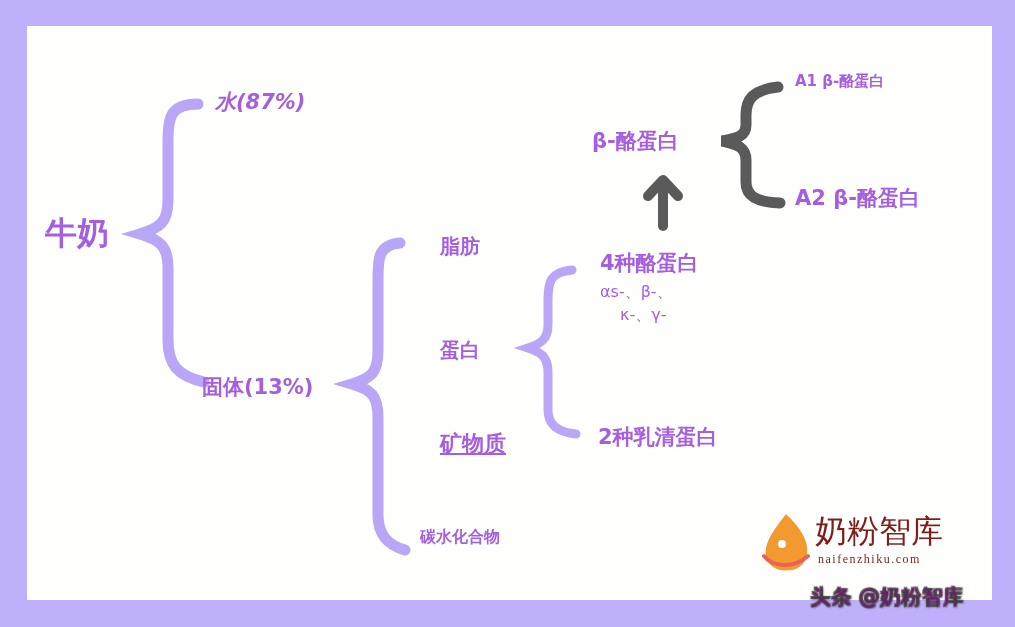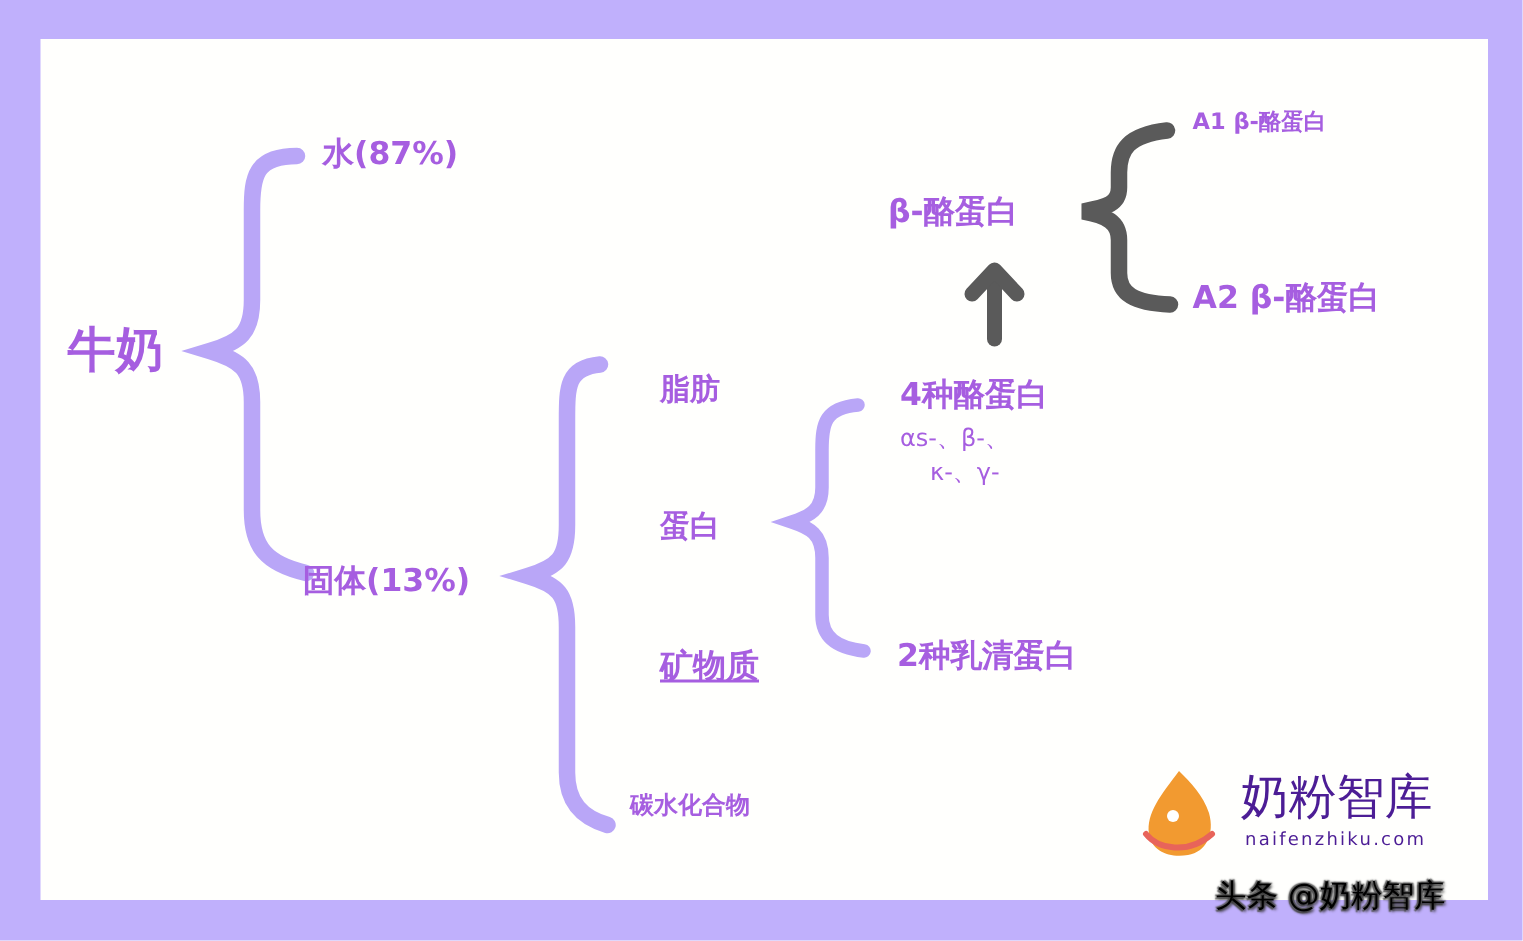--- a/index.html
+++ b/index.html
@@ -1,22 +1,22 @@
 <!DOCTYPE html>
 <html><head>
 <meta charset="utf-8">
 <style>
   html, body { margin:0; padding:0; }
   body { width:1015px; height:627px; background:#c0b0fc; position:relative; overflow:hidden;
          font-family:"DejaVu Sans", sans-serif; }
   .card { position:absolute; left:27px; top:26px; width:965px; height:574px; background:#fffffd; }
   .lbl { position:absolute; color:#a65ee0; font-weight:bold; white-space:nowrap; }
   .svg { position:absolute; left:0; top:0; }
-  .logo-text { position:absolute; color:#4c1d95; white-space:nowrap;margin-left:12px; }
-  .watermark { position:absolute; color:#000000; font-size:21px; white-space:nowrap;
+  .logo-text { position:absolute; color:#7f1d1d; white-space:nowrap; }
+  .watermark { position:absolute; color:#701a75; font-size:21px; white-space:nowrap;
                text-shadow: 1px 1px 2px #333, -1px -1px 1px #555, 1px -1px 1px #555, -1px 1px 1px #555; }
 </style>
 </head>
 <body>
 
 <div class="card"></div>
 
 <svg class="svg" width="1015" height="627">
 
   <path d="M198,104 C170,104 168,118 168,140 L168,200 C168,222 160,228 140,234 C160,240 168,246 168,268 L168,340 C168,365 178,376 204,382" fill="none" stroke="#b9a6f7" stroke-width="11" stroke-linecap="round"></path>
@@ -33,33 +33,33 @@
   </g>
 
   <g>
     <path d="M786,514 C774,530 764,542 766,556 C768,568 780,572 792,570 C804,568 810,556 806,542 C802,530 794,522 786,514 Z" fill="#f29a30"></path>
     <path d="M764,556 C772,566 792,570 808,556" fill="none" stroke="#e8645a" stroke-width="4" stroke-linecap="round"></path>
     <circle cx="782" cy="544" r="4" fill="#fff"></circle>
   </g>
 </svg>
 
 <div class="lbl" style="left:45px;top:212px;font-size:32px;">牛奶</div>
-<div class="lbl" style="left:215px;top:88px;font-size:21px;">水(87%)</div>
+<div class="lbl" style="left:215px;top:88px;font-size:21px;font-style:italic;">水(87%)</div>
 <div class="lbl" style="left:202px;top:373px;font-size:21px;">固体(13%)</div>
 
-<div class="lbl" style="left:440px;top:233px;font-size:20px;margin-top:13px;">脂肪</div>
+<div class="lbl" style="left:440px;top:233px;font-size:20px;">脂肪</div>
 <div class="lbl" style="left:440px;top:337px;font-size:20px;text-align:right;">蛋白</div>
 <div class="lbl" style="left:440px;top:429px;font-size:22px;text-decoration:underline;">矿物质</div>
 <div class="lbl" style="left:420px;top:527px;font-size:16px;">碳水化合物</div>
 
 <div class="lbl" style="left:600px;top:249px;font-size:21px;">4种酪蛋白</div>
 <div class="lbl" style="left:600px;top:282px;font-size:16px;font-weight:normal;">αs-、β-、</div>
 <div class="lbl" style="left:620px;top:305px;font-size:16px;font-weight:normal;">κ-、γ-</div>
 <div class="lbl" style="left:598px;top:423px;font-size:21px;">2种乳清蛋白</div>
 
 <div class="lbl" style="left:592px;top:127px;font-size:21px;">β-酪蛋白</div>
 <div class="lbl" style="left:795px;top:72px;font-size:15px;">A1 β-酪蛋白</div>
 <div class="lbl" style="left:795px;top:184px;font-size:21px;">A2 β-酪蛋白</div>
 
 <div class="logo-text" style="left:815px;top:510px;font-size:32px;">奶粉智库</div>
-<div class="logo-text" style="left:818px;top:552px;font-size:12px;letter-spacing:1.5px;">naifenzhiku.com</div>
+<div class="logo-text" style="left:818px;top:552px;font-size:12px;letter-spacing:1.5px;font-family:Liberation Serif, serif;">naifenzhiku.com</div>
 
 <div class="watermark" style="left:810px;top:583px;">头条 @奶粉智库</div>
 
 </body></html>

